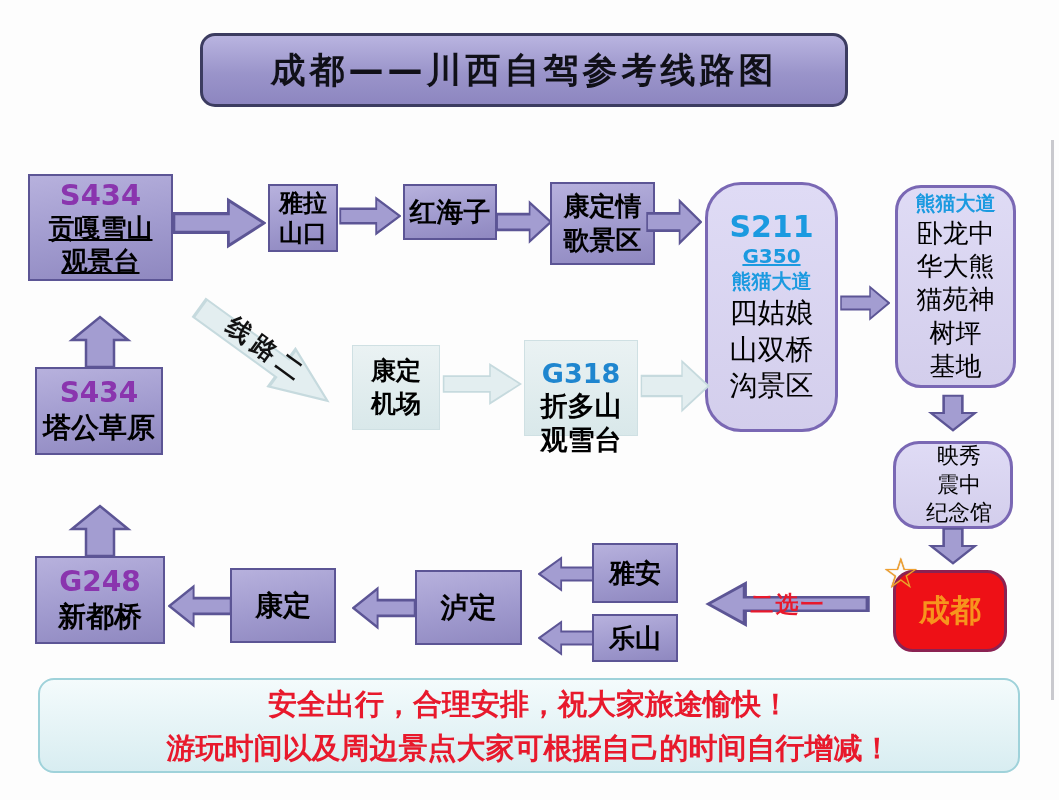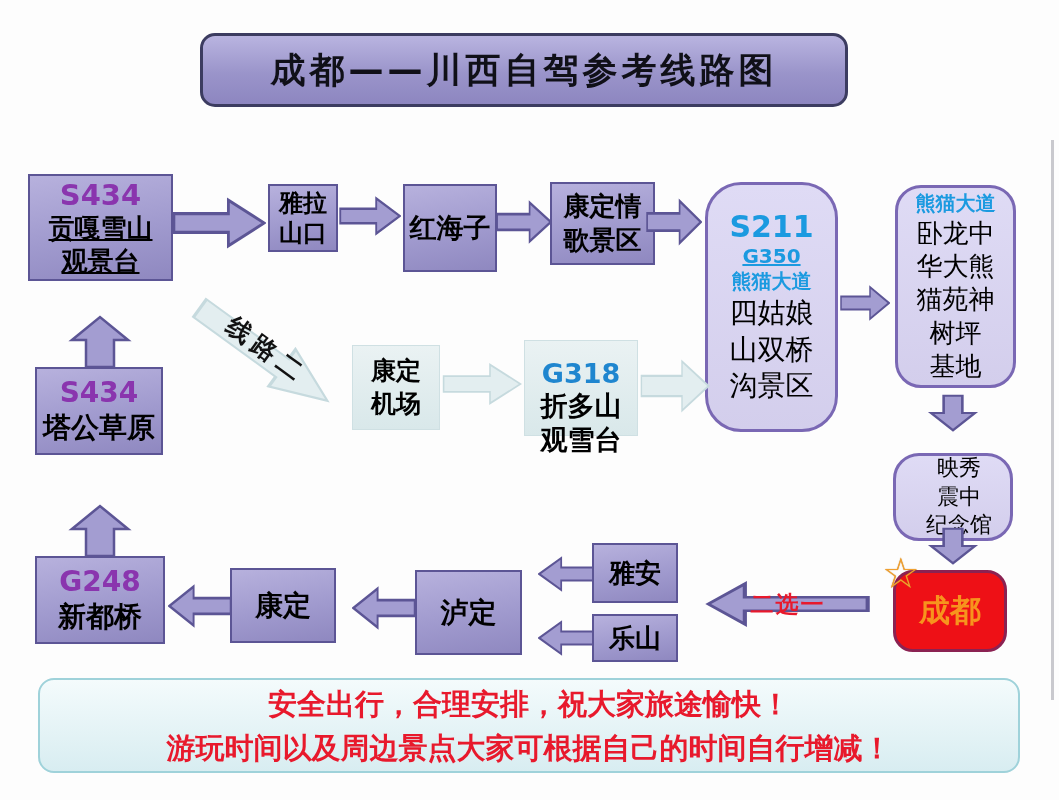--- a/index.html
+++ b/index.html
@@ -93,21 +93,21 @@
   <span class="name pre" style="font-size:24px;line-height:1.25;">雅拉
 山口</span>
 </div>
 
 <div class="abs" style="left:339px;top:196px;width:62px;height:40px;">
   <svg viewBox="0 0 100 50" preserveAspectRatio="none">
       <polygon points="2,16 60,16 60,3 98,25 60,47 60,34 2,34" fill="#a39dd1" stroke="#5c5595" stroke-width="3"></polygon>
     </svg>
 </div>
 
-<div class="abs center pbox" style="left:403px;top:184px;width:94px;height:88px;">
+<div class="abs center pbox" style="left:403px;top:184px;width:94px;height:56px;">
   <span class="name" style="font-size:27px;">红海子</span>
 </div>
 
 <div class="abs" style="left:496px;top:200px;width:56px;height:44px;">
   <svg viewBox="0 0 100 50" preserveAspectRatio="none">
       <polygon points="2,16 60,16 60,3 98,25 60,47 60,34 2,34" fill="#a39dd1" stroke="#5c5595" stroke-width="3"></polygon>
     </svg>
 </div>
 
 <div class="abs center pbox" style="left:550px;top:182px;width:105px;height:83px;">
@@ -144,21 +144,21 @@
 树坪
 基地</span>
 </div>
 
 <div class="abs" style="left:927px;top:394px;width:52px;height:38px;">
   <svg viewBox="0 0 50 44" preserveAspectRatio="none">
       <polygon points="16,2 16,22 4,22 25,42 46,22 34,22 34,2" fill="#a39dd1" stroke="#5c5595" stroke-width="2.5"></polygon>
     </svg>
 </div>
 
-<div class="abs center rbox" style="left:893px;top:453px;width:120px;height:88px;border-radius:26px;padding-left:12px;">
+<div class="abs center rbox" style="left:893px;top:441px;width:120px;height:88px;border-radius:26px;padding-left:12px;">
   <span class="name pre" style="font-size:22px;line-height:1.3;font-weight:normal;">映秀
 震中
 纪念馆</span>
 </div>
 
 <div class="abs" style="left:927px;top:527px;width:52px;height:38px;">
   <svg viewBox="0 0 50 44" preserveAspectRatio="none">
       <polygon points="16,2 16,22 4,22 25,42 46,22 34,22 34,2" fill="#a39dd1" stroke="#5c5595" stroke-width="2.5"></polygon>
     </svg>
 </div>
@@ -229,21 +229,21 @@
 <div class="abs center pbox" style="left:230px;top:568px;width:106px;height:75px;">
   <span class="name" style="font-size:28px;">康定</span>
 </div>
 
 <div class="abs" style="left:352px;top:586px;width:64px;height:44px;">
   <svg viewBox="0 0 100 50" preserveAspectRatio="none">
       <polygon points="98,16 40,16 40,3 2,25 40,47 40,34 98,34" fill="#a39dd1" stroke="#5c5595" stroke-width="3"></polygon>
     </svg>
 </div>
 
-<div class="abs center pbox" style="left:415px;top:570px;width:107px;height:85px;">
+<div class="abs center pbox" style="left:415px;top:570px;width:107px;height:75px;">
   <span class="name" style="font-size:28px;">泸定</span>
 </div>
 
 <div class="abs" style="left:538px;top:556px;width:58px;height:36px;">
   <svg viewBox="0 0 100 50" preserveAspectRatio="none">
       <polygon points="98,16 40,16 40,3 2,25 40,47 40,34 98,34" fill="#a39dd1" stroke="#5c5595" stroke-width="3"></polygon>
     </svg>
 </div>
 
 <div class="abs center pbox" style="left:592px;top:543px;width:86px;height:60px;">

